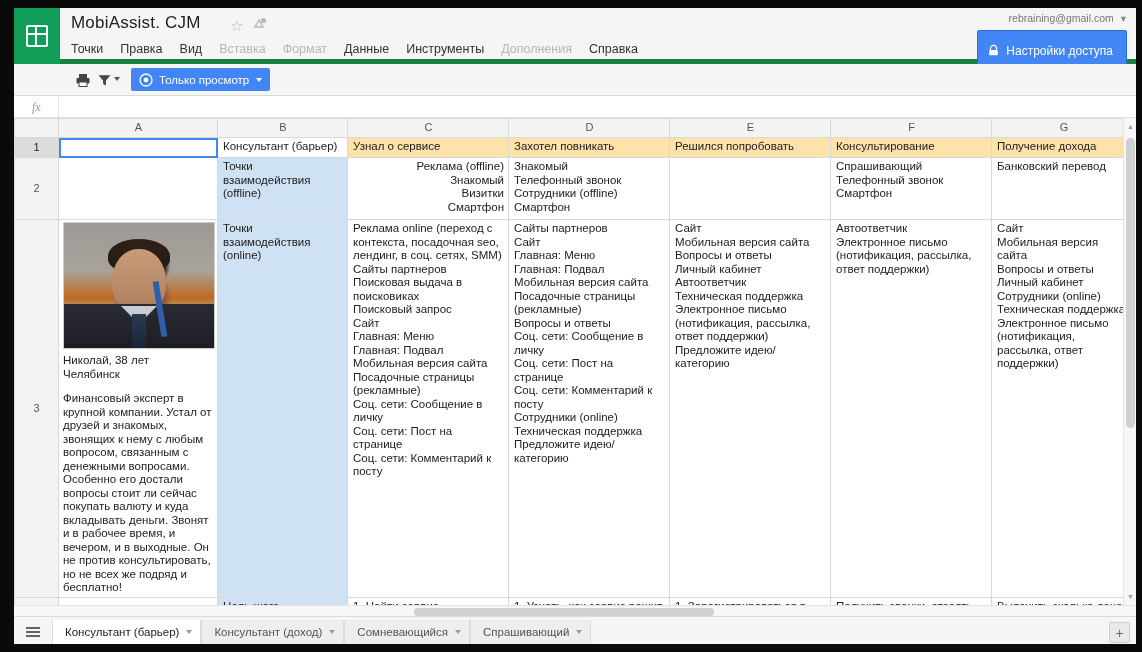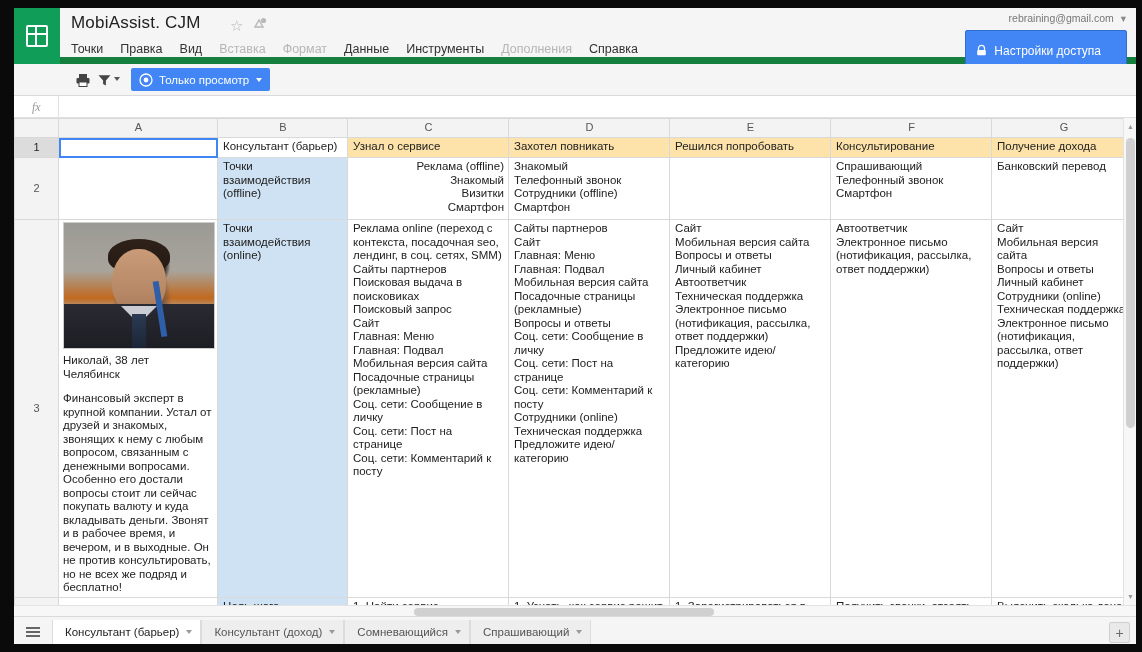--- a/index.html
+++ b/index.html
@@ -16,21 +16,21 @@
     width: 1122px; height: 636px;
     background: #ffffff;
     overflow: hidden;
   }
 
   
   .header {
     height: 56px;
     background: #f5f5f5;
     position: relative;
-    border-bottom: 7px solid #15803d;
+    border-bottom: 5px solid #15803d;
   }
   .logo-box {
     position: absolute; left: 0; top: 0;
     width: 46px; height: 56px;
     background: #0f9d58;
     display: flex; align-items: center; justify-content: center;
   }
   .logo-glyph {
     width: 22px; height: 22px;
     border: 2px solid #ffffff;
@@ -72,21 +72,21 @@
   .account .caret { margin-left: 4px; color:#888; }
   .share-btn {
     position: absolute; right: 9px; top: 22px;
     height: 41px;
     background: #4285f4;
     border: 1px solid #2f6dd0;
     border-radius: 2px;
     color: #fff;
     font-size: 12px;
     display: flex; align-items: center;
-    padding: 0 25px 0 9px;
+    padding: 0 13px 0 9px;
     cursor: pointer;
     white-space: nowrap;
   }
   .share-btn .lock { margin-right: 6px; display:flex; }
 
   
   .toolbar {
     height: 32px;
     background: #f5f5f5;
     border-bottom: 1px solid #dadada;

